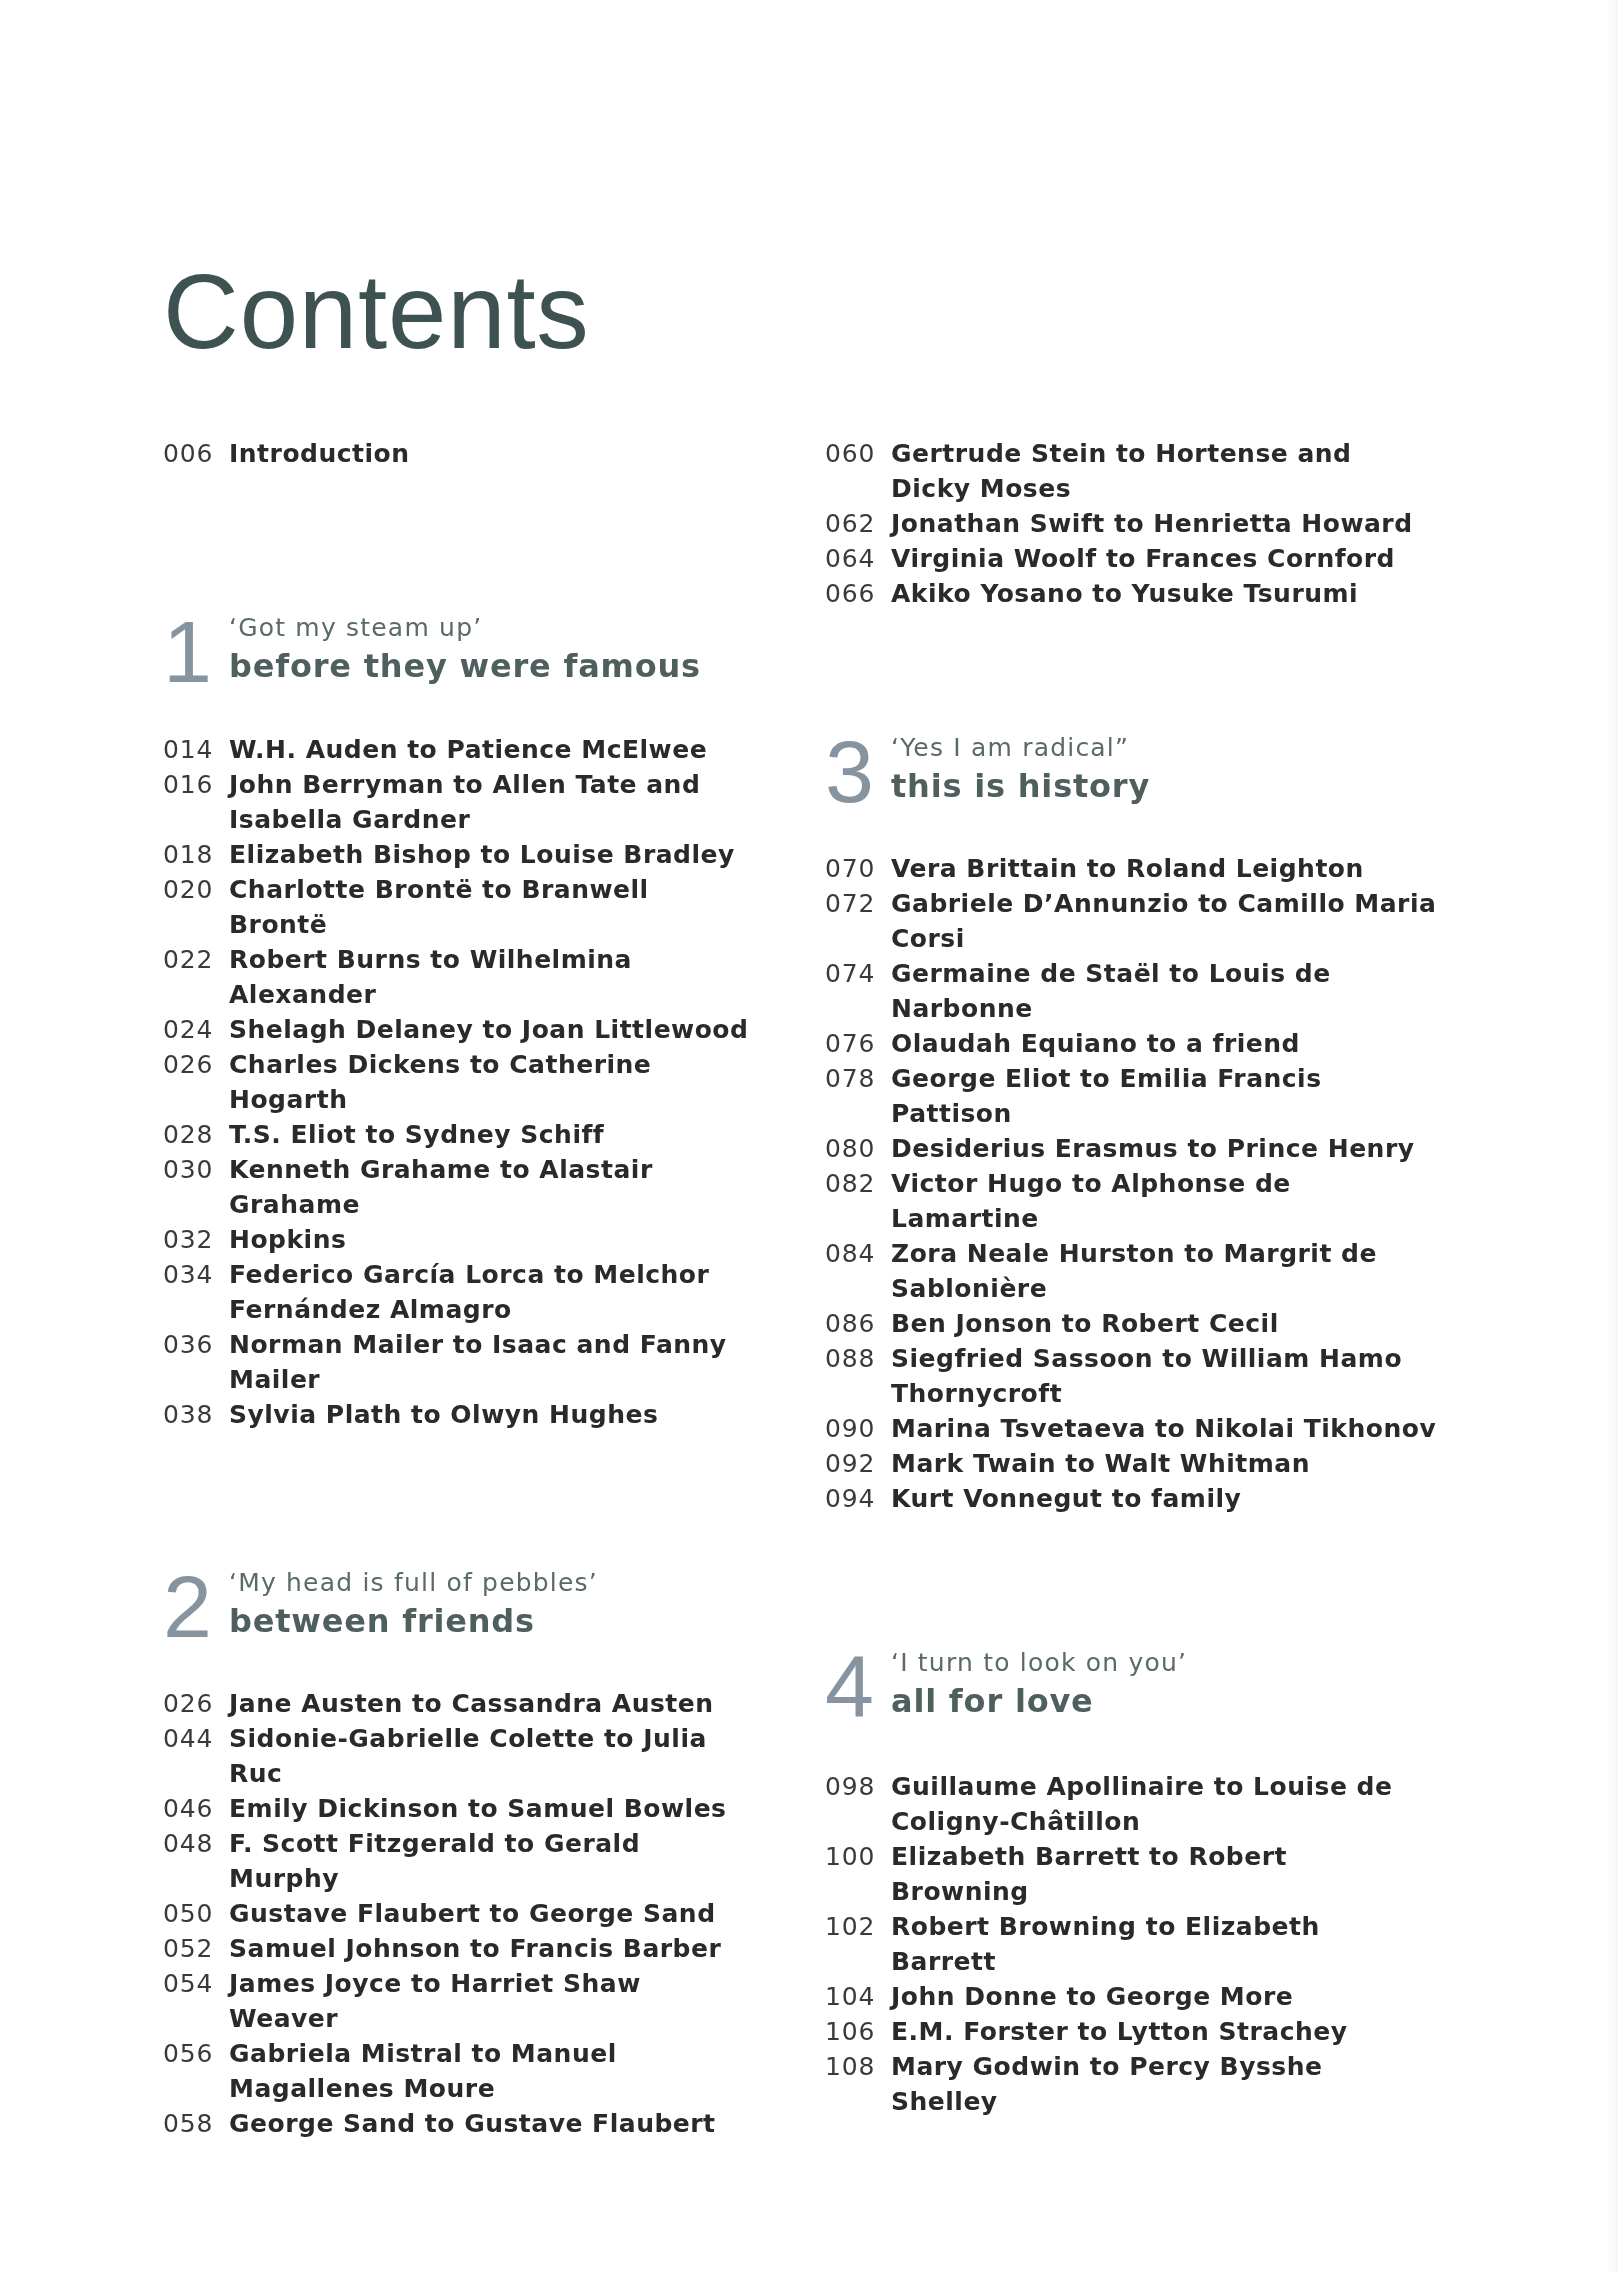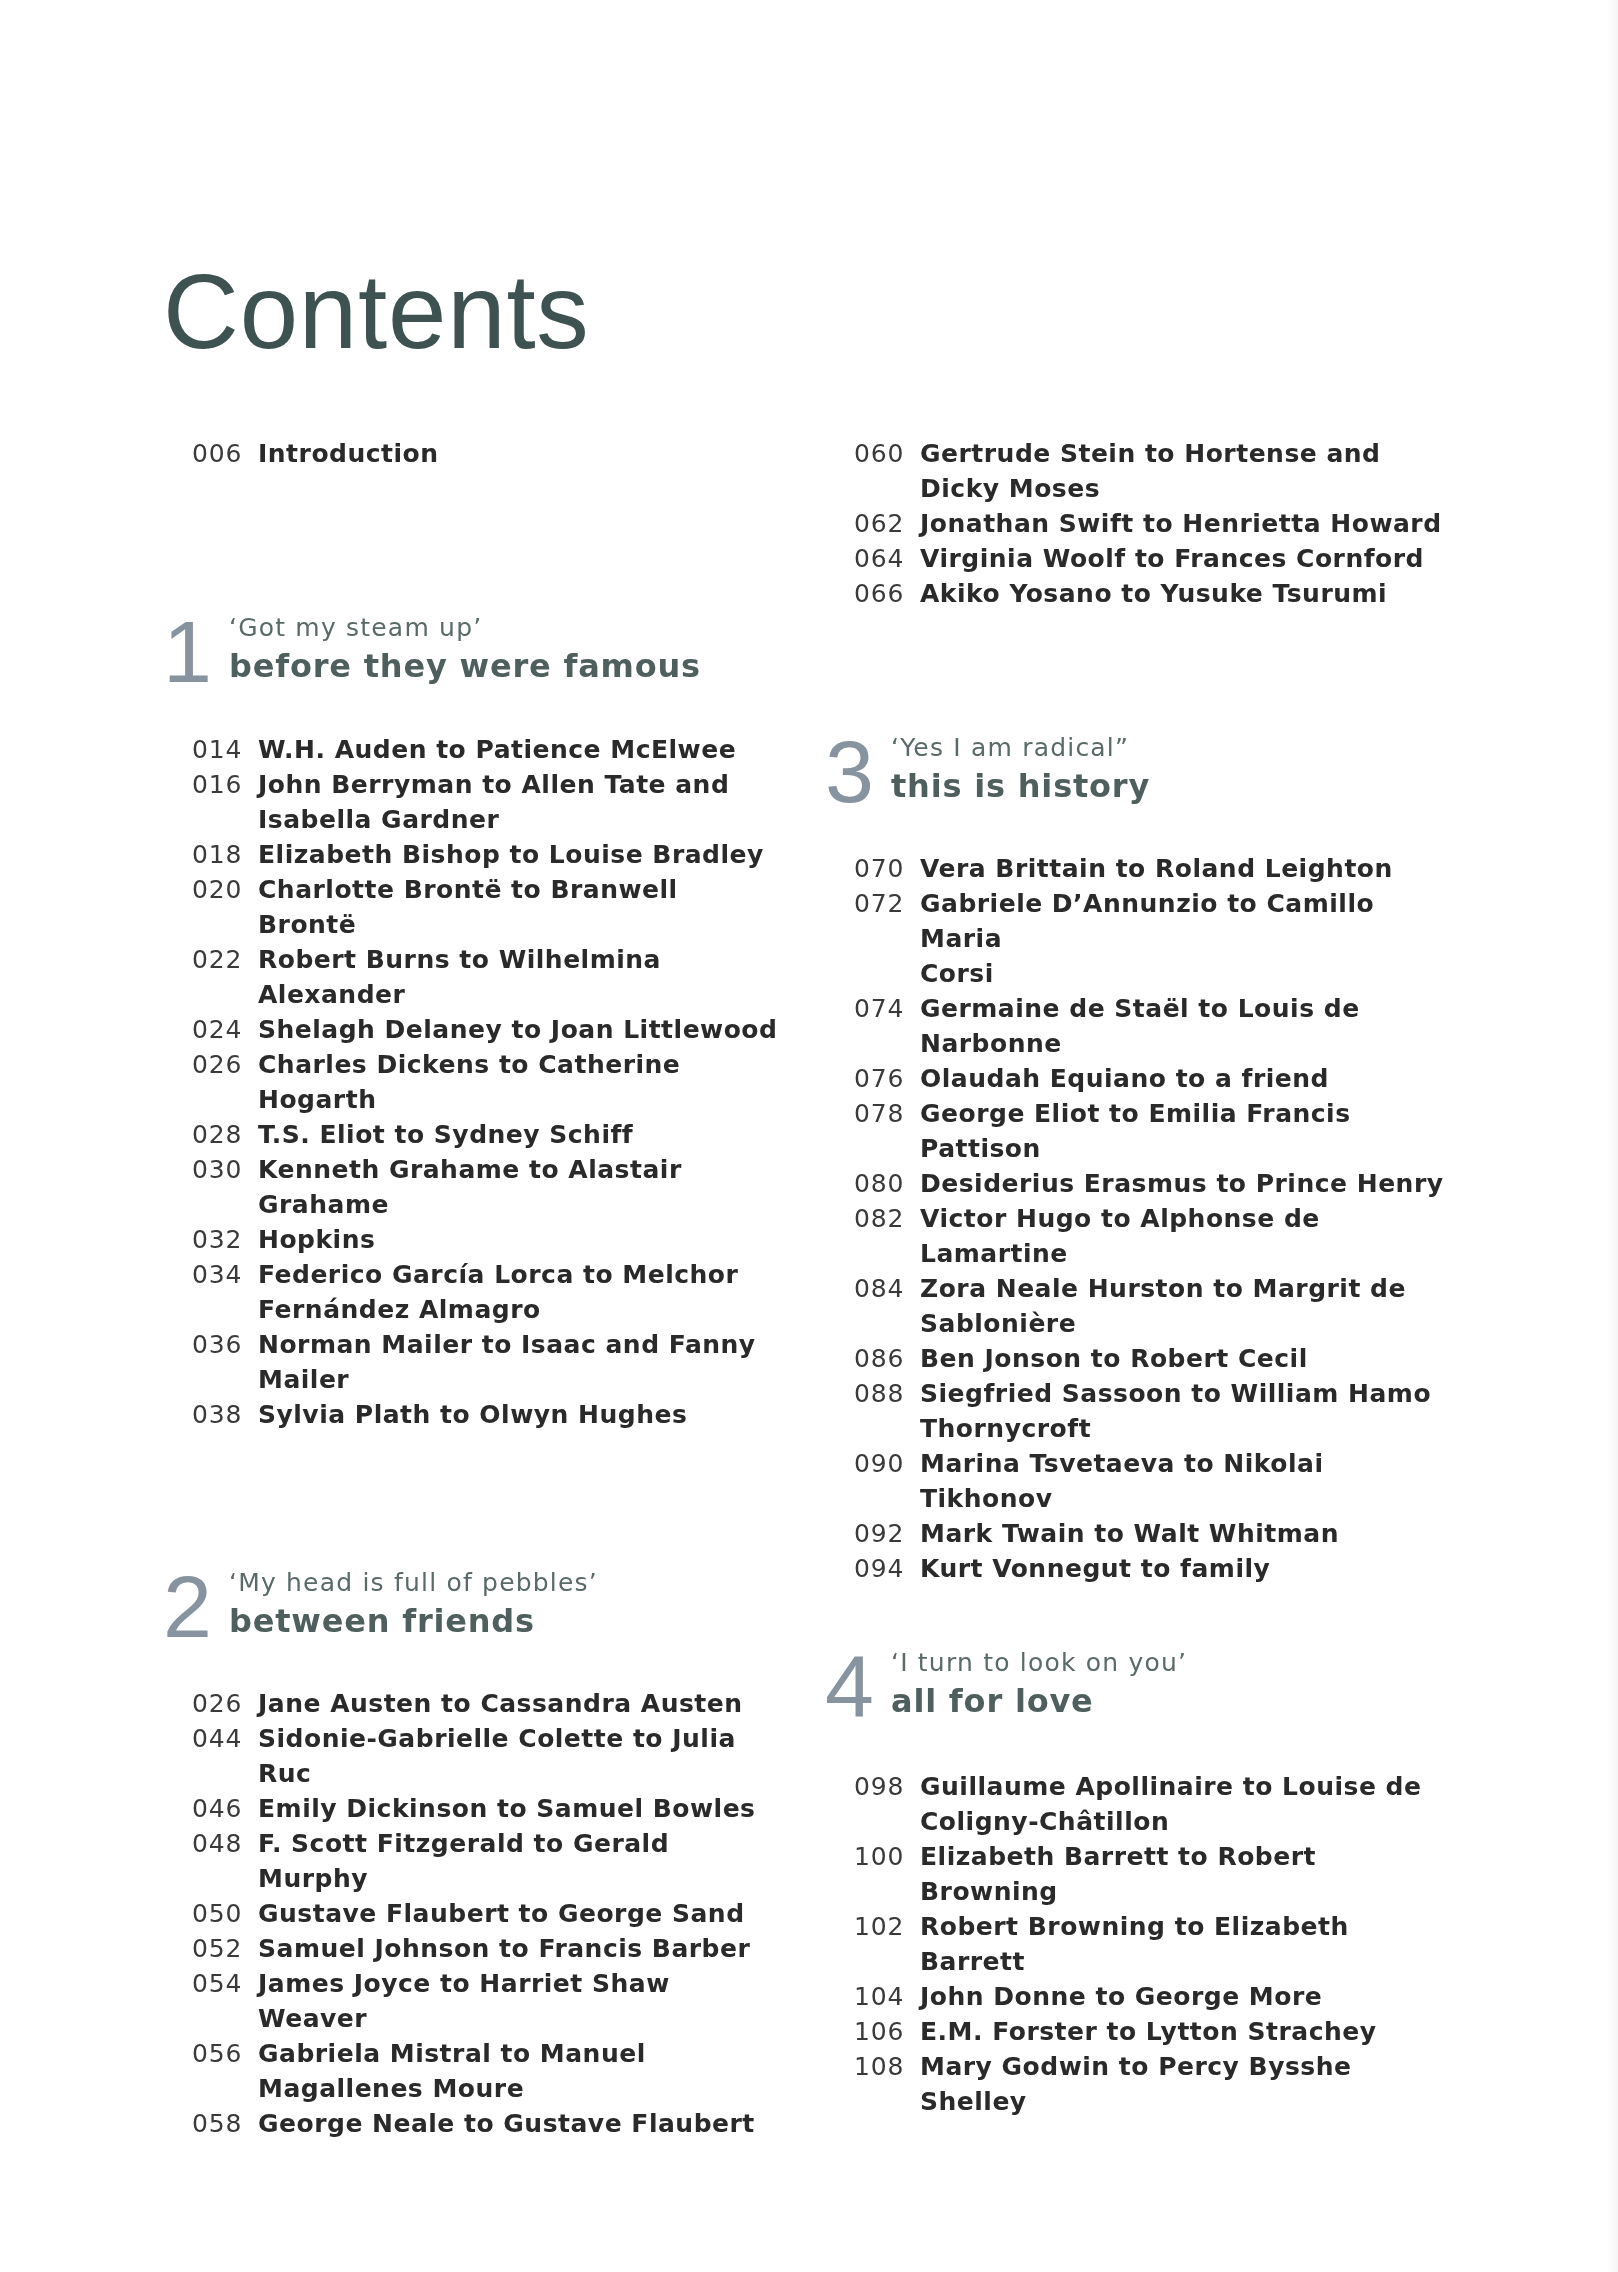--- a/index.html
+++ b/index.html
@@ -16,21 +16,21 @@
     font-family: Liberation Sans, sans-serif;
     font-size: 105px; font-weight: 400; letter-spacing: 0.8px;
     color: #3e5252; line-height: 1;
   }
   .col { position: absolute; width: 631px; }
   .col-left { left: 163px; }
   .col-right { left: 825px; }
 
   .entry { display: flex; align-items: flex-start; font-size: 25px; line-height: 35px; }
   .pg { width: 66px; flex: 0 0 66px; font-family: "DejaVu Sans", sans-serif;
-        font-weight: 400; color: #3a3a3a; letter-spacing: 0.8px; margin-left: 29px; }
+        font-weight: 400; color: #3a3a3a; letter-spacing: 0.8px; }
   .col-right .pg { width: 66px; flex-basis: 66px; }
   .txt { font-weight: 700; color: #2a2a2a; letter-spacing: 0.5px; }
 
   .section-head { position: absolute; display: flex; align-items: flex-end; }
   .sec-num {
     font-family: "Liberation Sans", sans-serif; font-weight: 400;
     color: #8794a0; font-size: 88px; line-height: 66px; width: 66px; flex: 0 0 66px;
   }
   .sec-lines { display: flex; flex-direction: column; }
   .sec-quote { font-size: 25px; line-height: 38px; color: #5a6a68; font-weight: 400; letter-spacing: 1.2px; }
@@ -203,21 +203,21 @@
     <div class="entry">
       <span class="pg">056</span>
       <span class="txt">
         <div>Gabriela Mistral to Manuel</div>
         <div>Magallenes Moure</div>
       </span>
     </div>
     <div class="entry">
       <span class="pg">058</span>
       <span class="txt">
-        <div>George Neale to Gustave Flaubert</div>
+        <div>George Sand to Gustave Flaubert</div>
       </span>
     </div>
   </div>
 
 <div class="col col-right" style="top:436px;">
     <div class="entry">
       <span class="pg">060</span>
       <span class="txt">
         <div>Gertrude Stein to Hortense and</div>
         <div>Dicky Moses</div>

